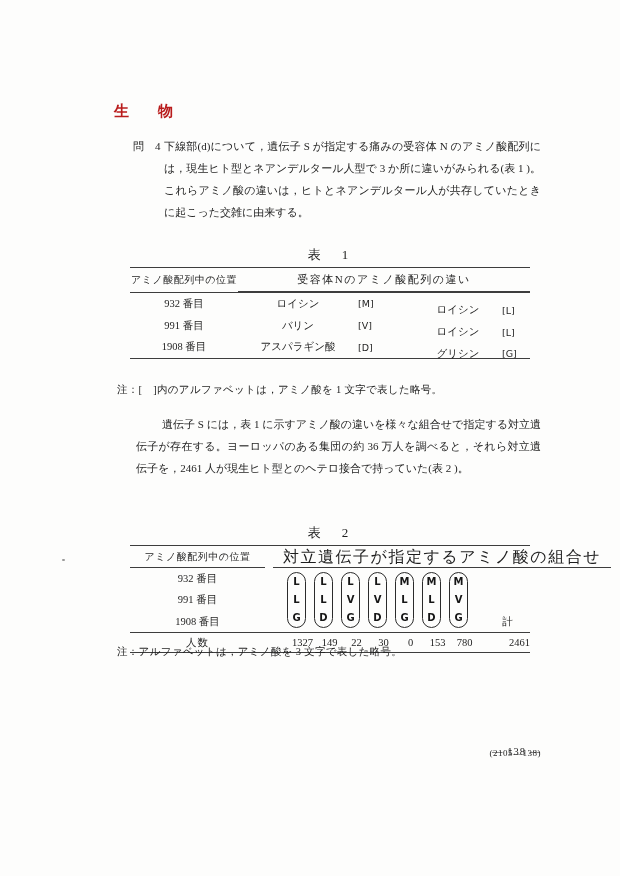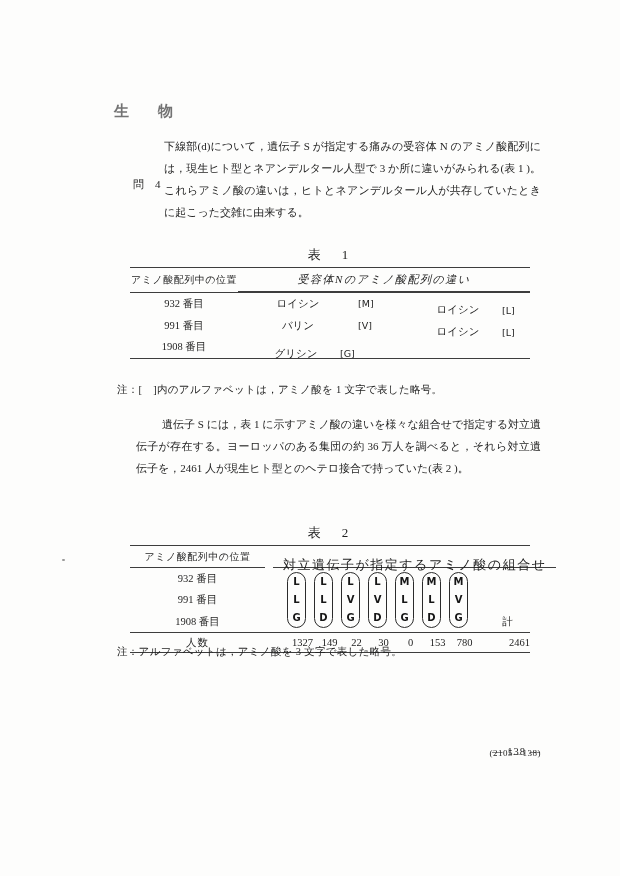--- a/index.html
+++ b/index.html
@@ -6,64 +6,64 @@
   body{
     width:620px;height:876px;background:#ffffff;
     font-family:"Liberation Serif","DejaVu Serif",serif;
     color:#1e1e1e;
   }
   .page{position:relative;width:620px;height:876px;background:#fdfdfc;overflow:hidden;}
 
   
   .subject-title{
     position:absolute;left:114px;top:102px;
-    font-size:15px;font-weight:bold;letter-spacing:7px;color:#737373;
+    font-size:15px;font-weight:bold;letter-spacing:7px;color:#b91c1c;
   }
 
   
   .question{position:absolute;left:133px;top:135px;width:408px;display:flex;}
-  .q-label{flex:none;width:31px;font-size:11px;line-height:22px;margin-top:38px;}
+  .q-label{flex:none;width:31px;font-size:11px;line-height:22px;}
   .q-body{flex:1;font-size:11px;line-height:22px;text-align:justify;}
 
   
   .para2{
     position:absolute;left:136px;top:413px;width:405px;
     font-size:11px;line-height:22px;text-align:justify;text-indent:26px;
   }
 
   
   .tbl-title{text-align:center;font-size:13px;height:15px;line-height:15px;margin-bottom:5px;letter-spacing:4px;}
   .hrule{border-top:1px solid #3d3d3d;height:0;}
 
   
   .table1{position:absolute;left:130px;top:247px;width:400px;}
   .t1-head{display:flex;}
   .t1-posh{flex:none;width:108px;font-size:10px;display:flex;align-items:center;justify-content:center;letter-spacing:0.5px;}
   .t1-right{flex:1;}
-  .t1-span{height:23px;line-height:23px;text-align:center;font-size:11px;letter-spacing:1.5px;font-style:italic;}
+  .t1-span{height:23px;line-height:23px;text-align:center;font-size:11px;letter-spacing:1.5px;}
   .t1-sub{display:flex;height:20px;line-height:20px;font-size:10.5px;}
   .t1-sub-cell{text-align:center;letter-spacing:1px;}
   .t1-sub-cell.human{width:162px;}
   .t1-sub-cell.nean{width:130px;}
   .t1-row{display:flex;height:21.7px;align-items:center;font-size:10.5px;}
   .t1-c-pos{flex:none;width:108px;text-align:center;}
   .t1-cell{display:flex;align-items:center;}
   .t1-cell.human{width:162px;padding-right:14px;box-sizing:border-box;}
   .t1-cell.nean{width:130px;padding-left:14px;box-sizing:border-box;margin-top:13px;}
   .t1-name{flex:1;text-align:center;}
   .t1-code{flex:none;width:28px;font-family:"DejaVu Sans",sans-serif;font-size:9.5px;}
   .note{position:absolute;font-size:10.5px;letter-spacing:0.3px;}
   .note1{left:117px;top:383px;}
   .note2{left:117px;top:645px;}
 
   
   .table2{position:absolute;left:130px;top:525px;width:400px;}
   .t2-head{display:flex;height:22px;line-height:21px;}
   .t2-h1{flex:none;width:135px;text-align:center;font-size:10px;border-bottom:1px solid #3d3d3d;letter-spacing:0.5px;}
-  .t2-h2{flex:none;margin-left:8px;padding:0 10px;font-size:13px;letter-spacing:1.5px;border-bottom:1px solid #3d3d3d;margin-top:8px;}
+  .t2-h2{flex:none;margin-left:8px;padding:0 10px;font-size:16px;letter-spacing:1.5px;border-bottom:1px solid #3d3d3d;}
   .t2-body{display:grid;grid-template-columns:135px 18px repeat(7,27px) 1fr;height:64px;align-items:center;}
   .t2-labels{display:flex;flex-direction:column;justify-content:center;height:64px;}
   .t2-labels div{height:21.3px;line-height:21.3px;text-align:center;font-size:10.5px;}
   .capsule{
     width:19px;height:56px;box-sizing:border-box;margin:0 auto;
     border:1.4px solid #2b2b2b;border-radius:10px;
     display:flex;flex-direction:column;justify-content:space-between;
     padding:4px 0;
   }
   .capsule span{
@@ -124,20 +124,24 @@
         <span class="t1-name">バリン</span>
         <span class="t1-code">[V]</span>
       </div>
       <div class="t1-cell nean">
         <span class="t1-name">ロイシン</span>
         <span class="t1-code">[L]</span>
       </div>
     </div>
     <div class="t1-row">
       <div class="t1-c-pos">1908 番目</div>
+      <div class="t1-cell human">
+        <span class="t1-name">アスパラギン酸</span>
+        <span class="t1-code">[D]</span>
+      </div>
       <div class="t1-cell nean">
         <span class="t1-name">グリシン</span>
         <span class="t1-code">[G]</span>
       </div>
     </div>
     <div class="hrule"></div>
   </div>
   <div class="note note1">注：[　]内のアルファベットは，アミノ酸を 1 文字で表した略号。</div>
 
   <div class="para2">遺伝子 S には，表 1 に示すアミノ酸の違いを様々な組合せで指定する対立遺伝子が存在する。ヨーロッパのある集団の約 36 万人を調べると，それら対立遺伝子を，2461 人が現生ヒト型とのヘテロ接合で持っていた(表 2 )。</div>

